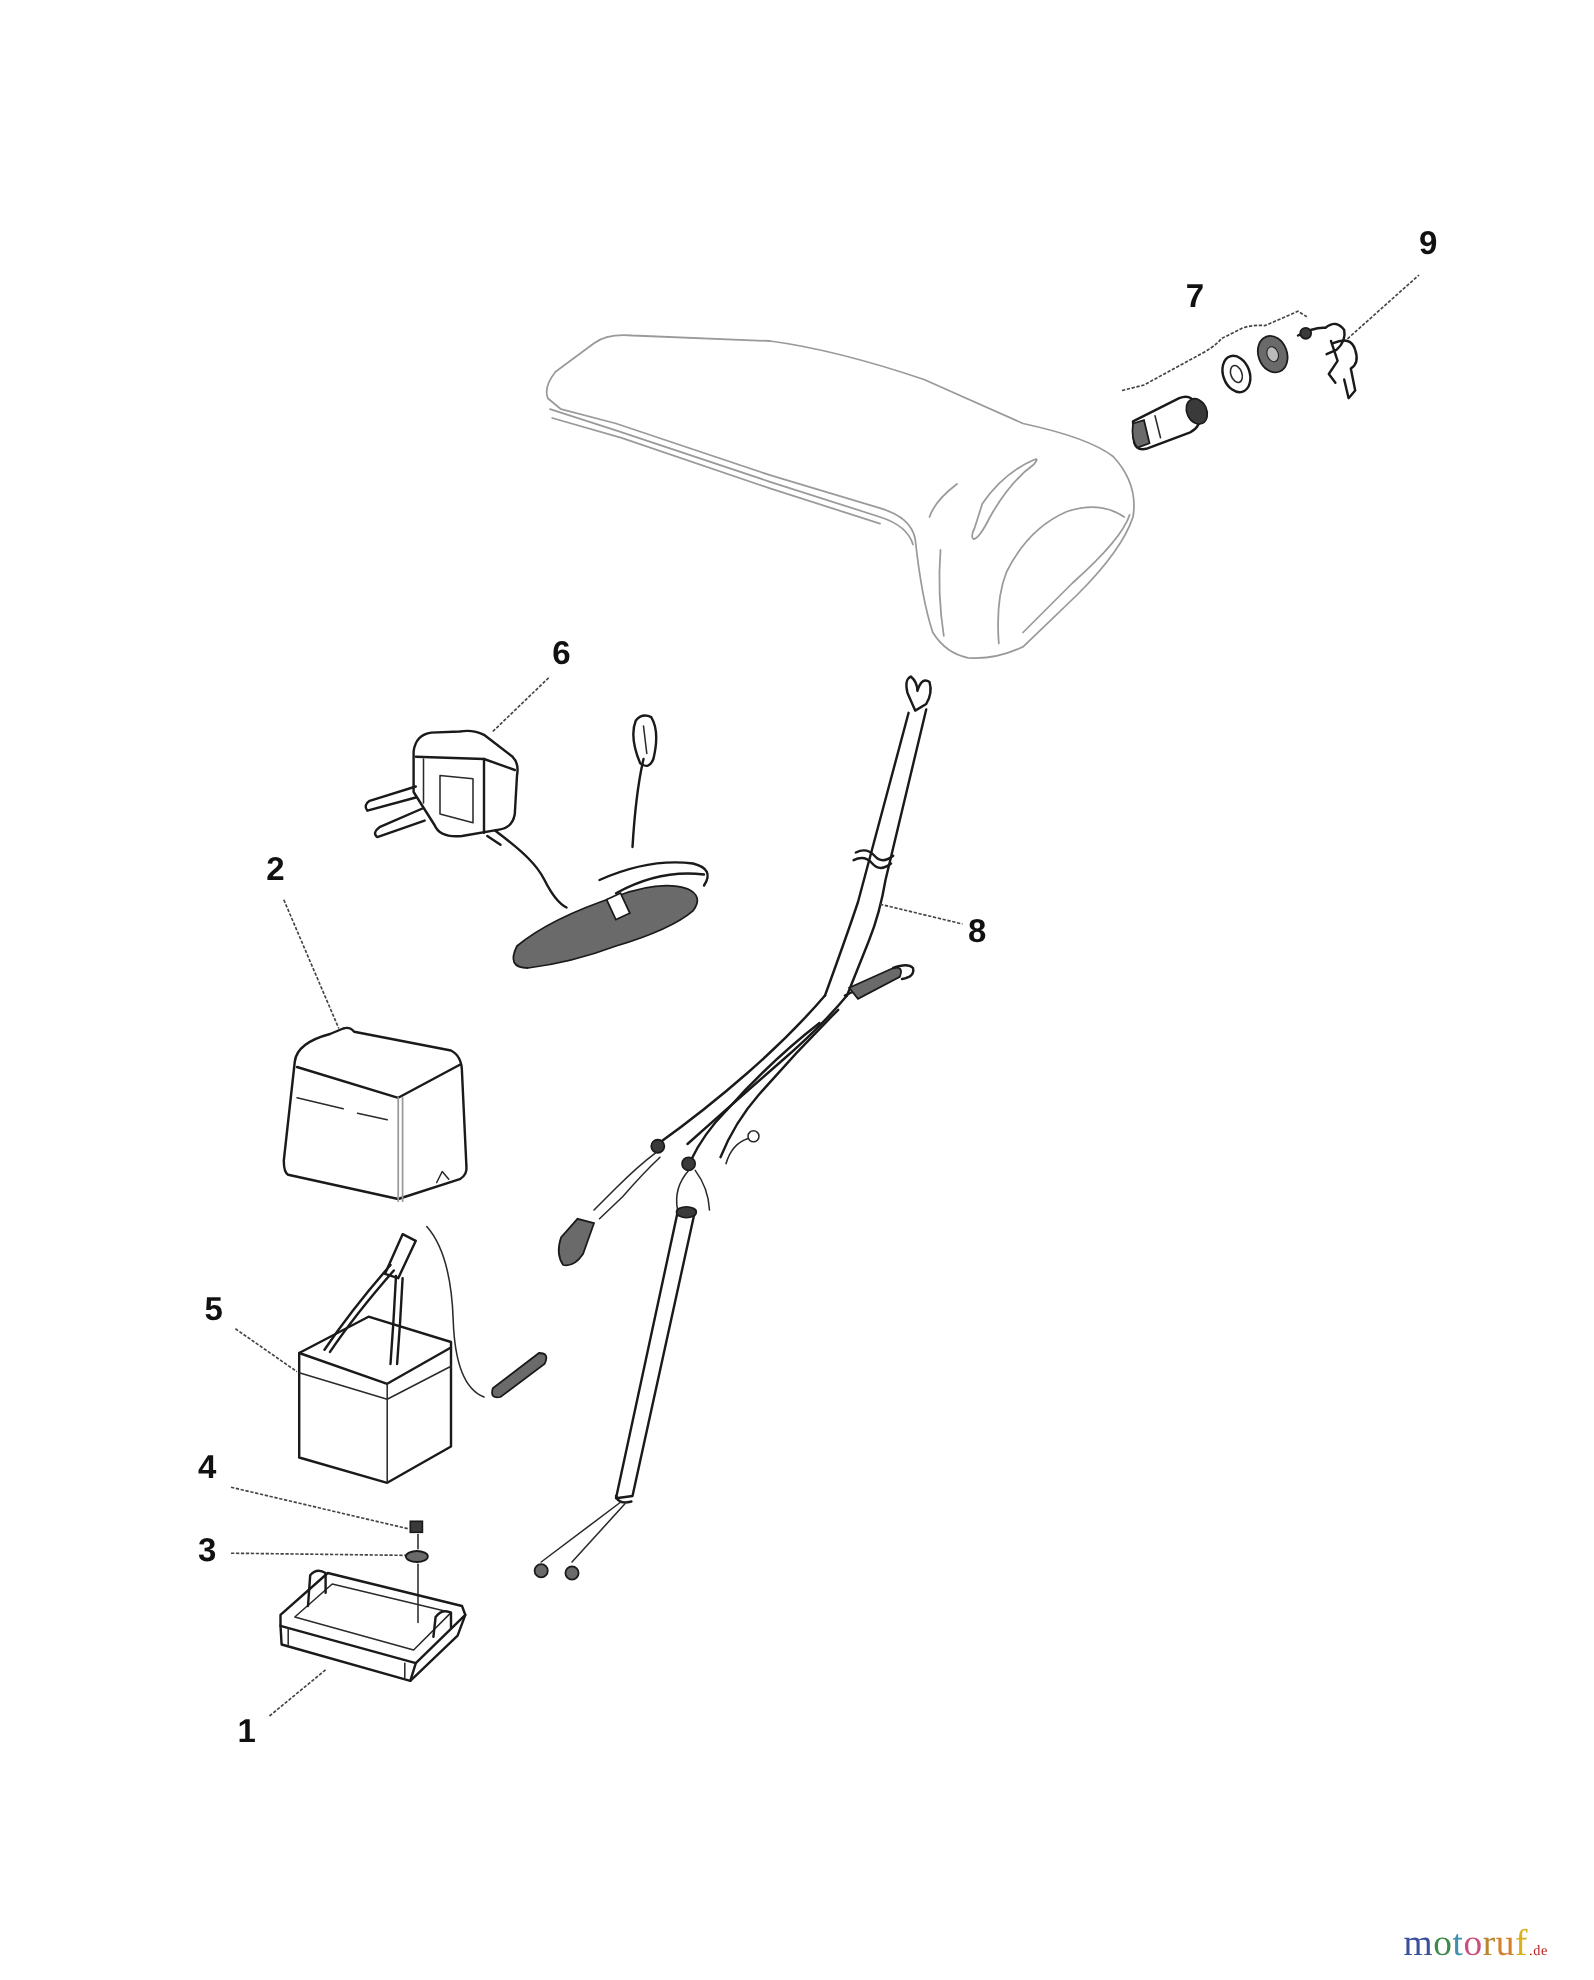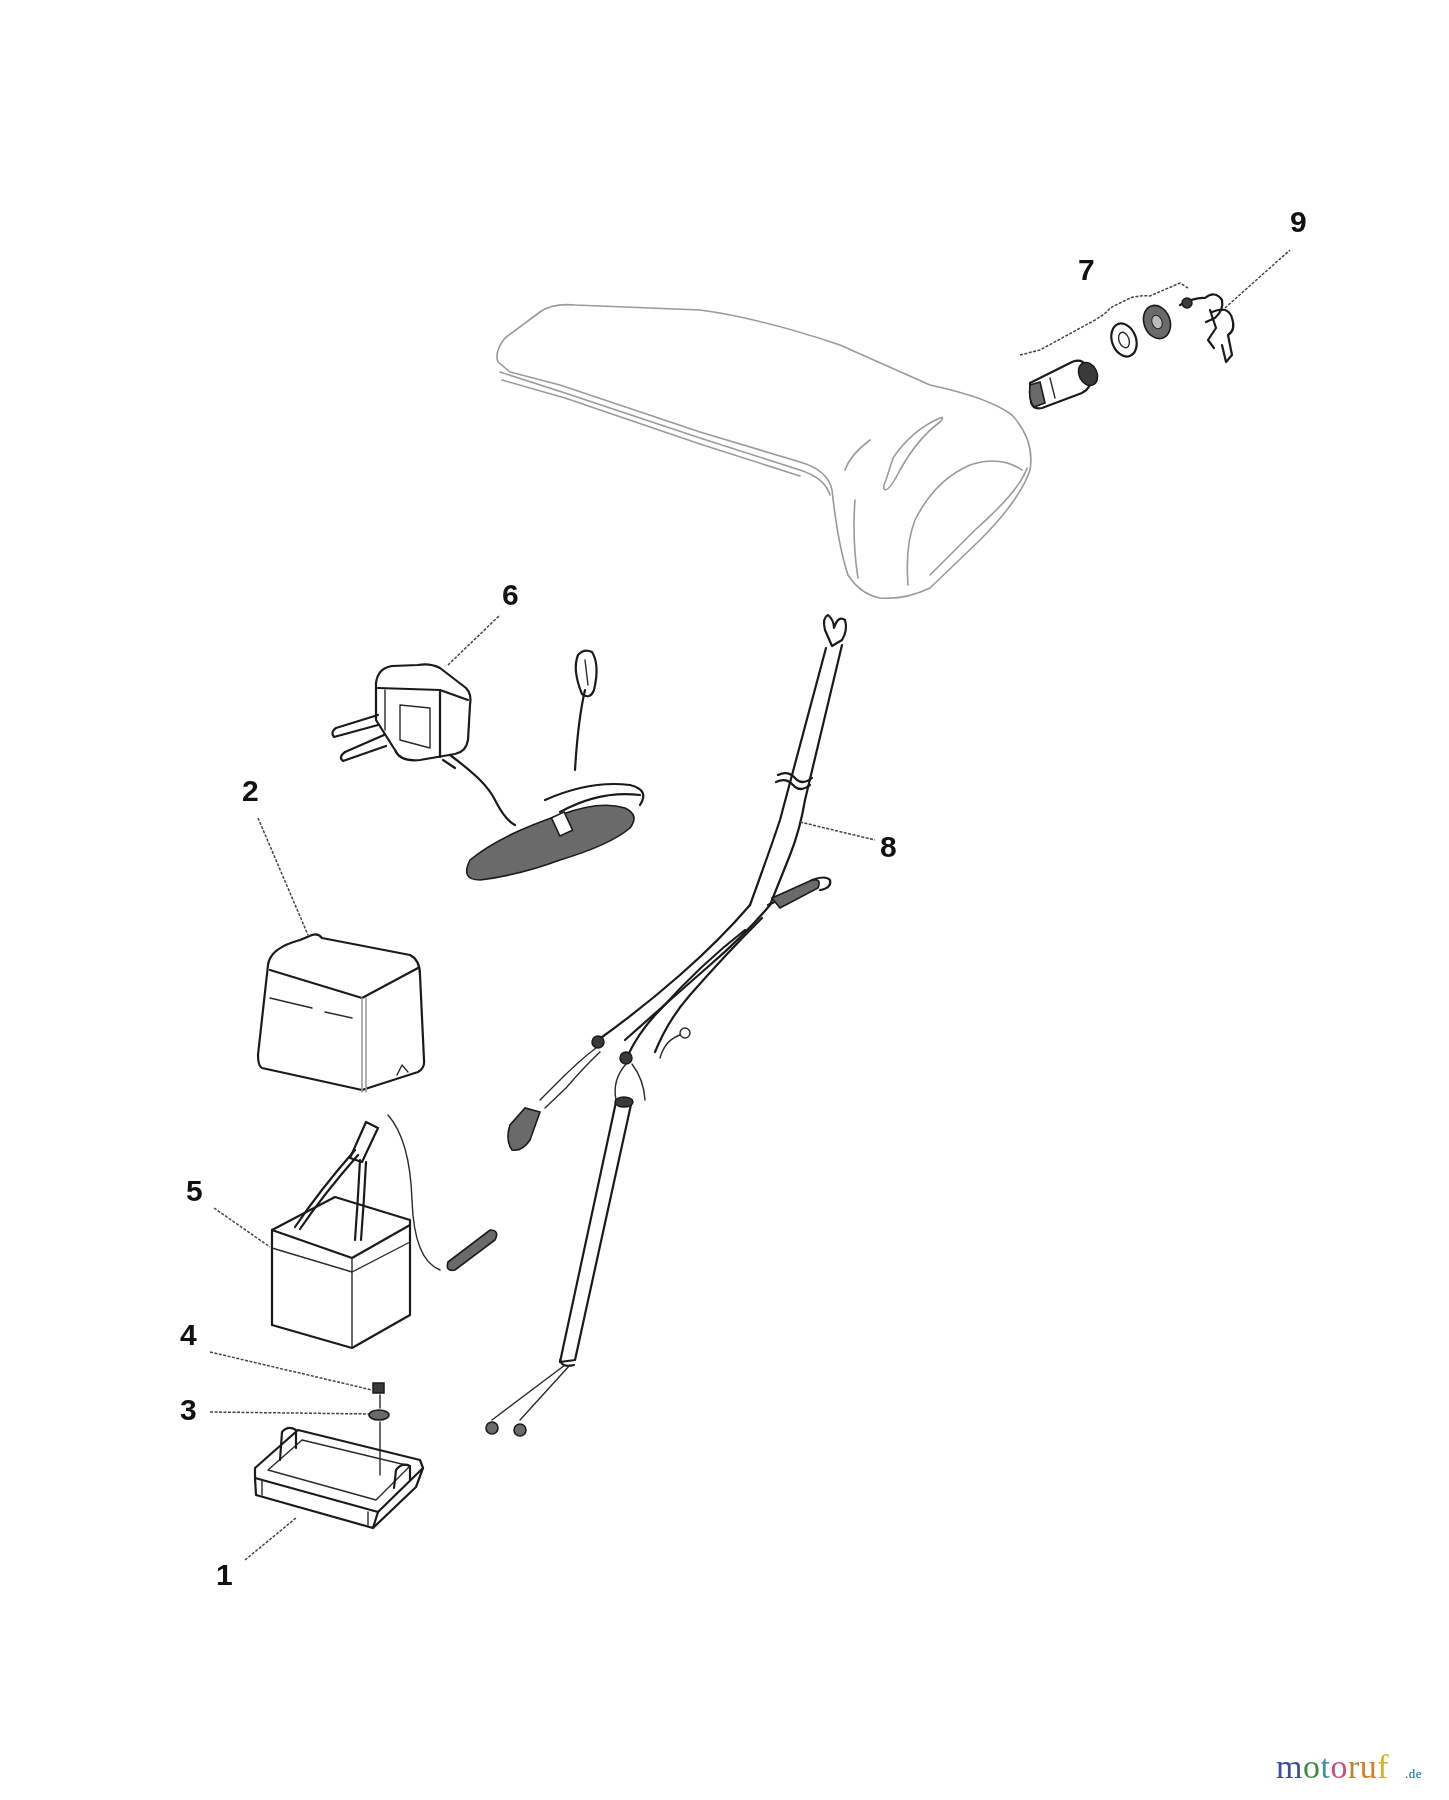--- a/index.html
+++ b/index.html
@@ -4,21 +4,21 @@
 <style>
   html, body { margin: 0; padding: 0; background: #ffffff; }
   body { width: 1449px; height: 1800px; position: relative; overflow: hidden;
          font-family: "Liberation Sans", sans-serif; }
   #diagram { position: absolute; left: 0; top: 0; width: 1449px; height: 1800px; }
   .callout { position: absolute; font-family: "Liberation Sans", sans-serif; font-weight: bold;
              font-size: 30px; color: #111111; line-height: 1; }
   .logo { position: absolute; left: 1276px; top: 1750px; font-family: "Liberation Serif", serif;
           font-size: 34px; letter-spacing: 0.5px; line-height: 1; }
   .logo span { display: inline-block; }
-  .logo .tld { font-size: 13px; color: #0369a1; margin-left: 16px; }
+  .logo .tld { font-size: 13px; color: #b91c1c; margin-left: 1px; }
   .ink { stroke: #1a1a1a; fill: none; stroke-width: 2.2; stroke-linecap: round; stroke-linejoin: round; }
   .ink-thin { stroke: #2a2a2a; fill: none; stroke-width: 1.4; stroke-linecap: round; stroke-linejoin: round; }
   .ghost { stroke: #9a9a9a; fill: none; stroke-width: 1.6; stroke-linecap: round; stroke-linejoin: round; }
   .leader { stroke: #444; stroke-width: 1.5; fill: none; stroke-dasharray: 3 1.5; }
   .dark { fill: #3a3a3a; stroke: #1a1a1a; stroke-width: 1.5; }
   .hatch { fill: #6a6a6a; stroke: #1a1a1a; stroke-width: 1.6; }
 </style>
 </head>
 <body>
 

